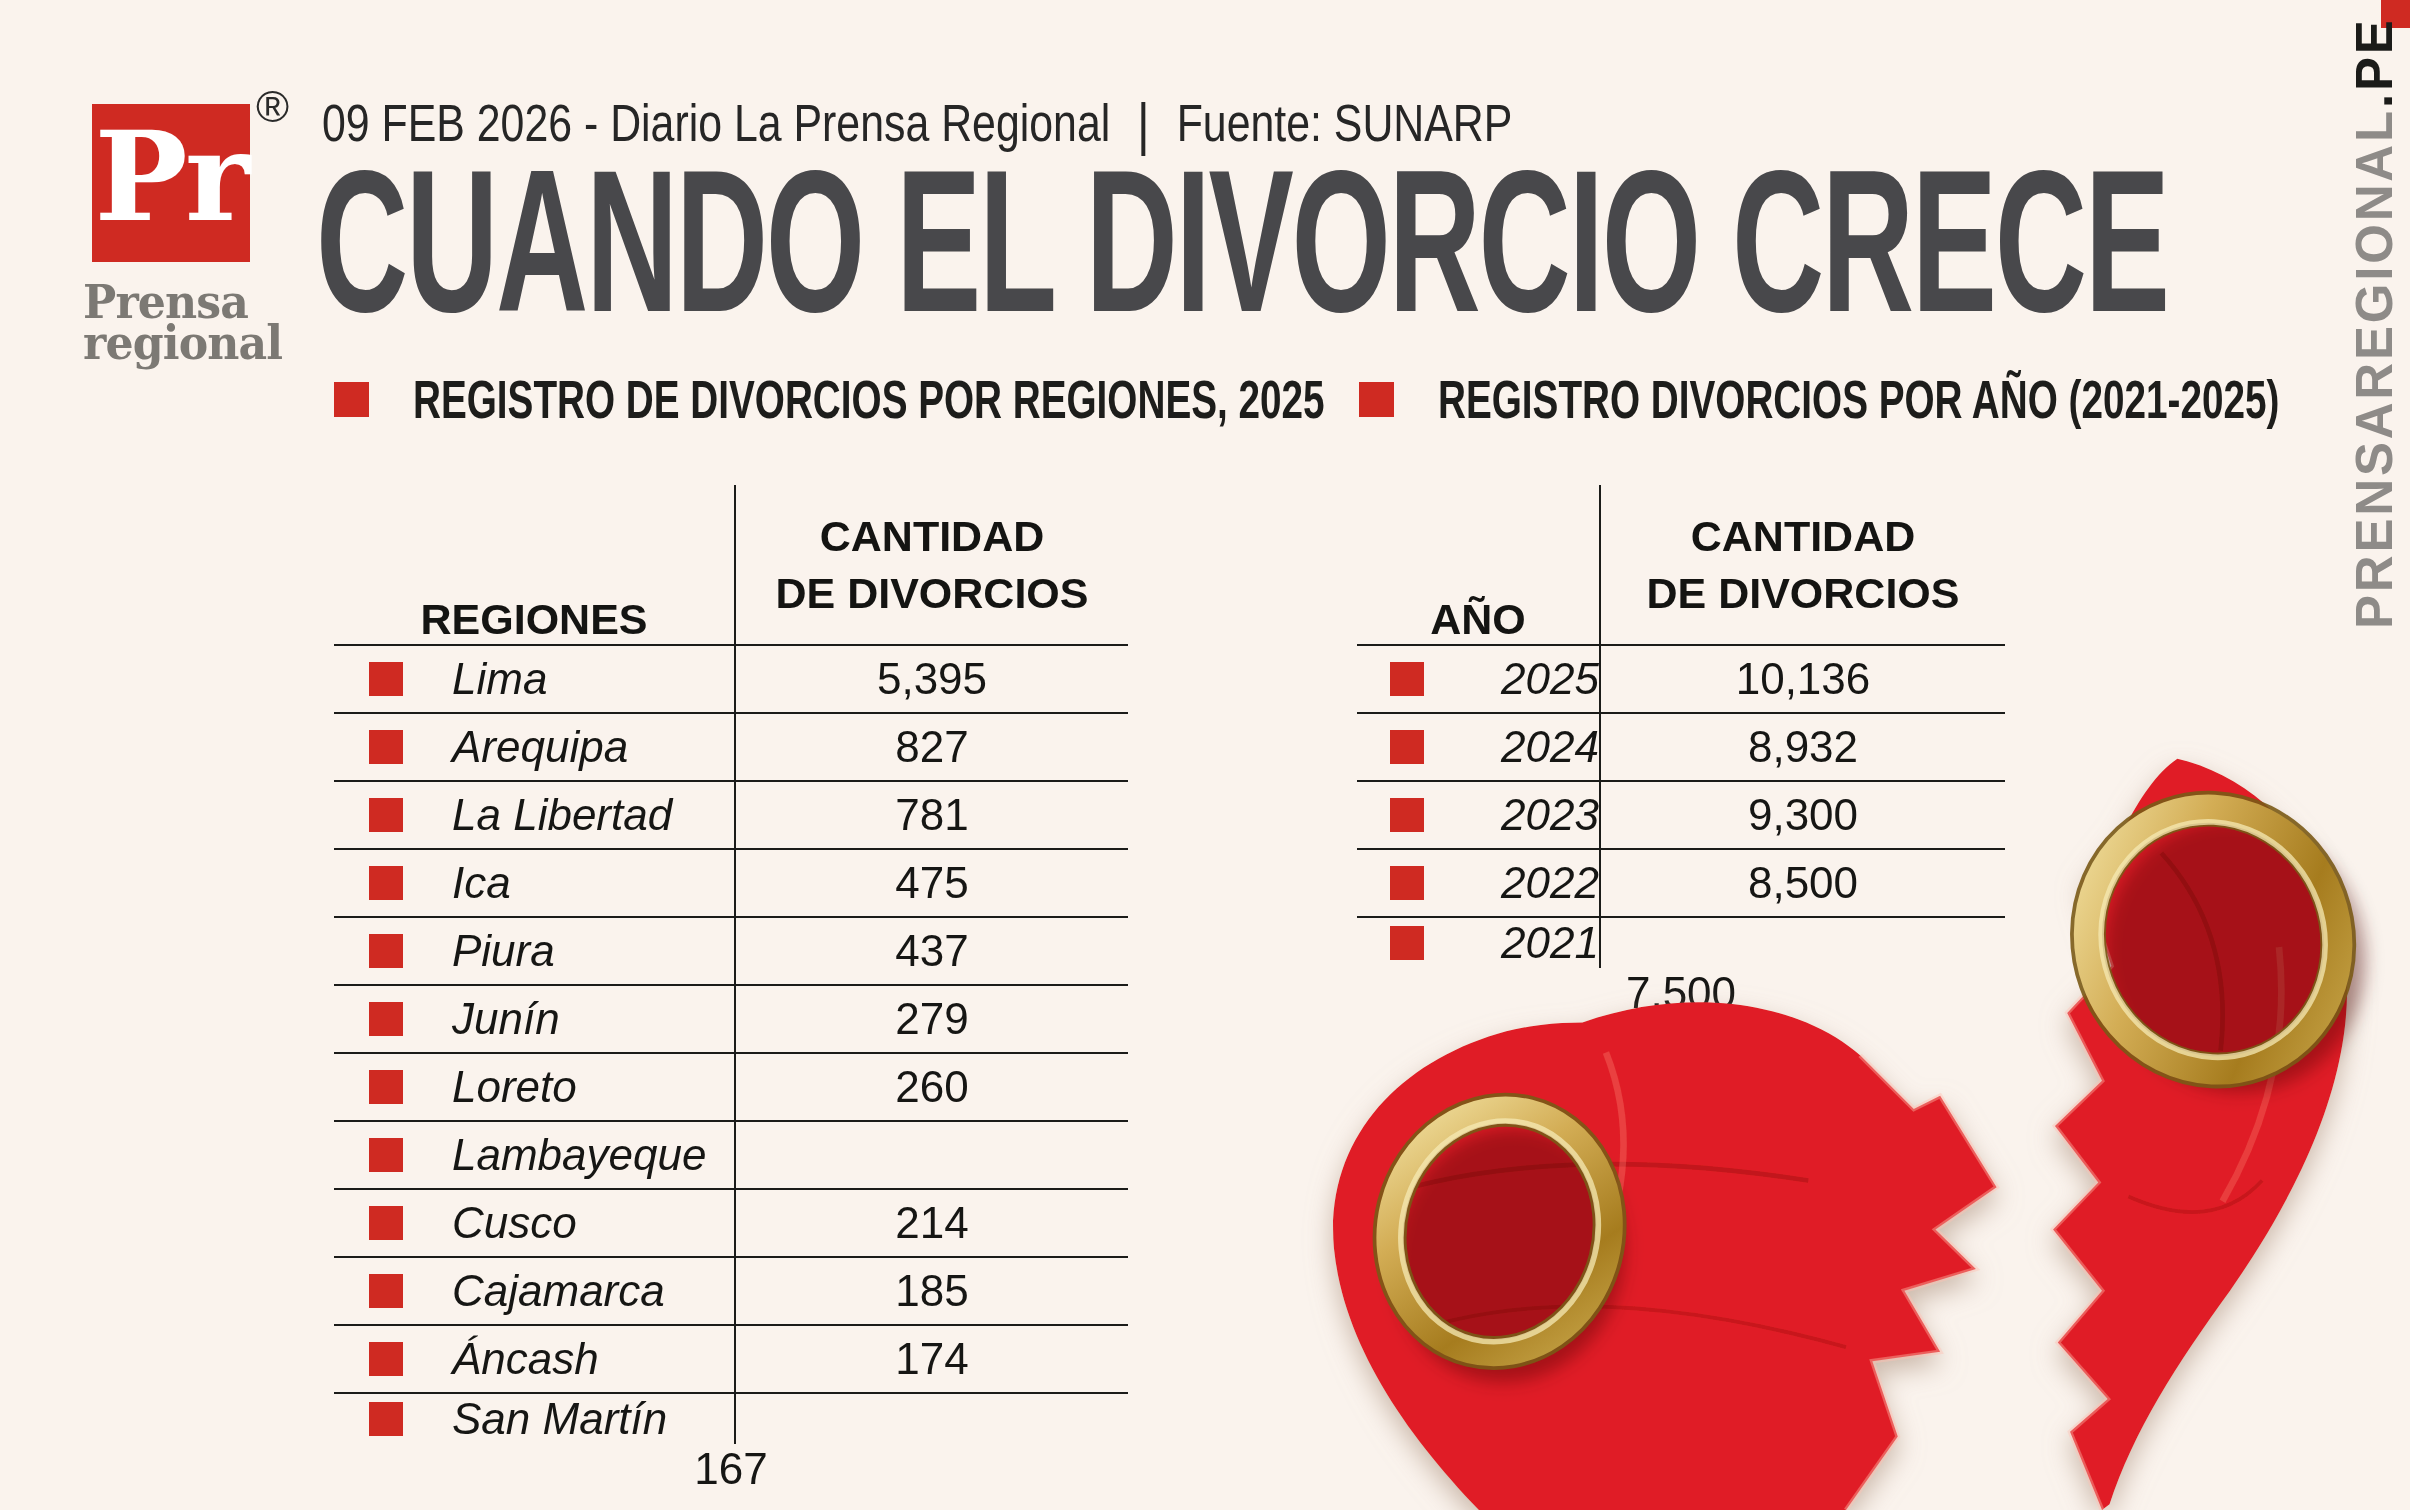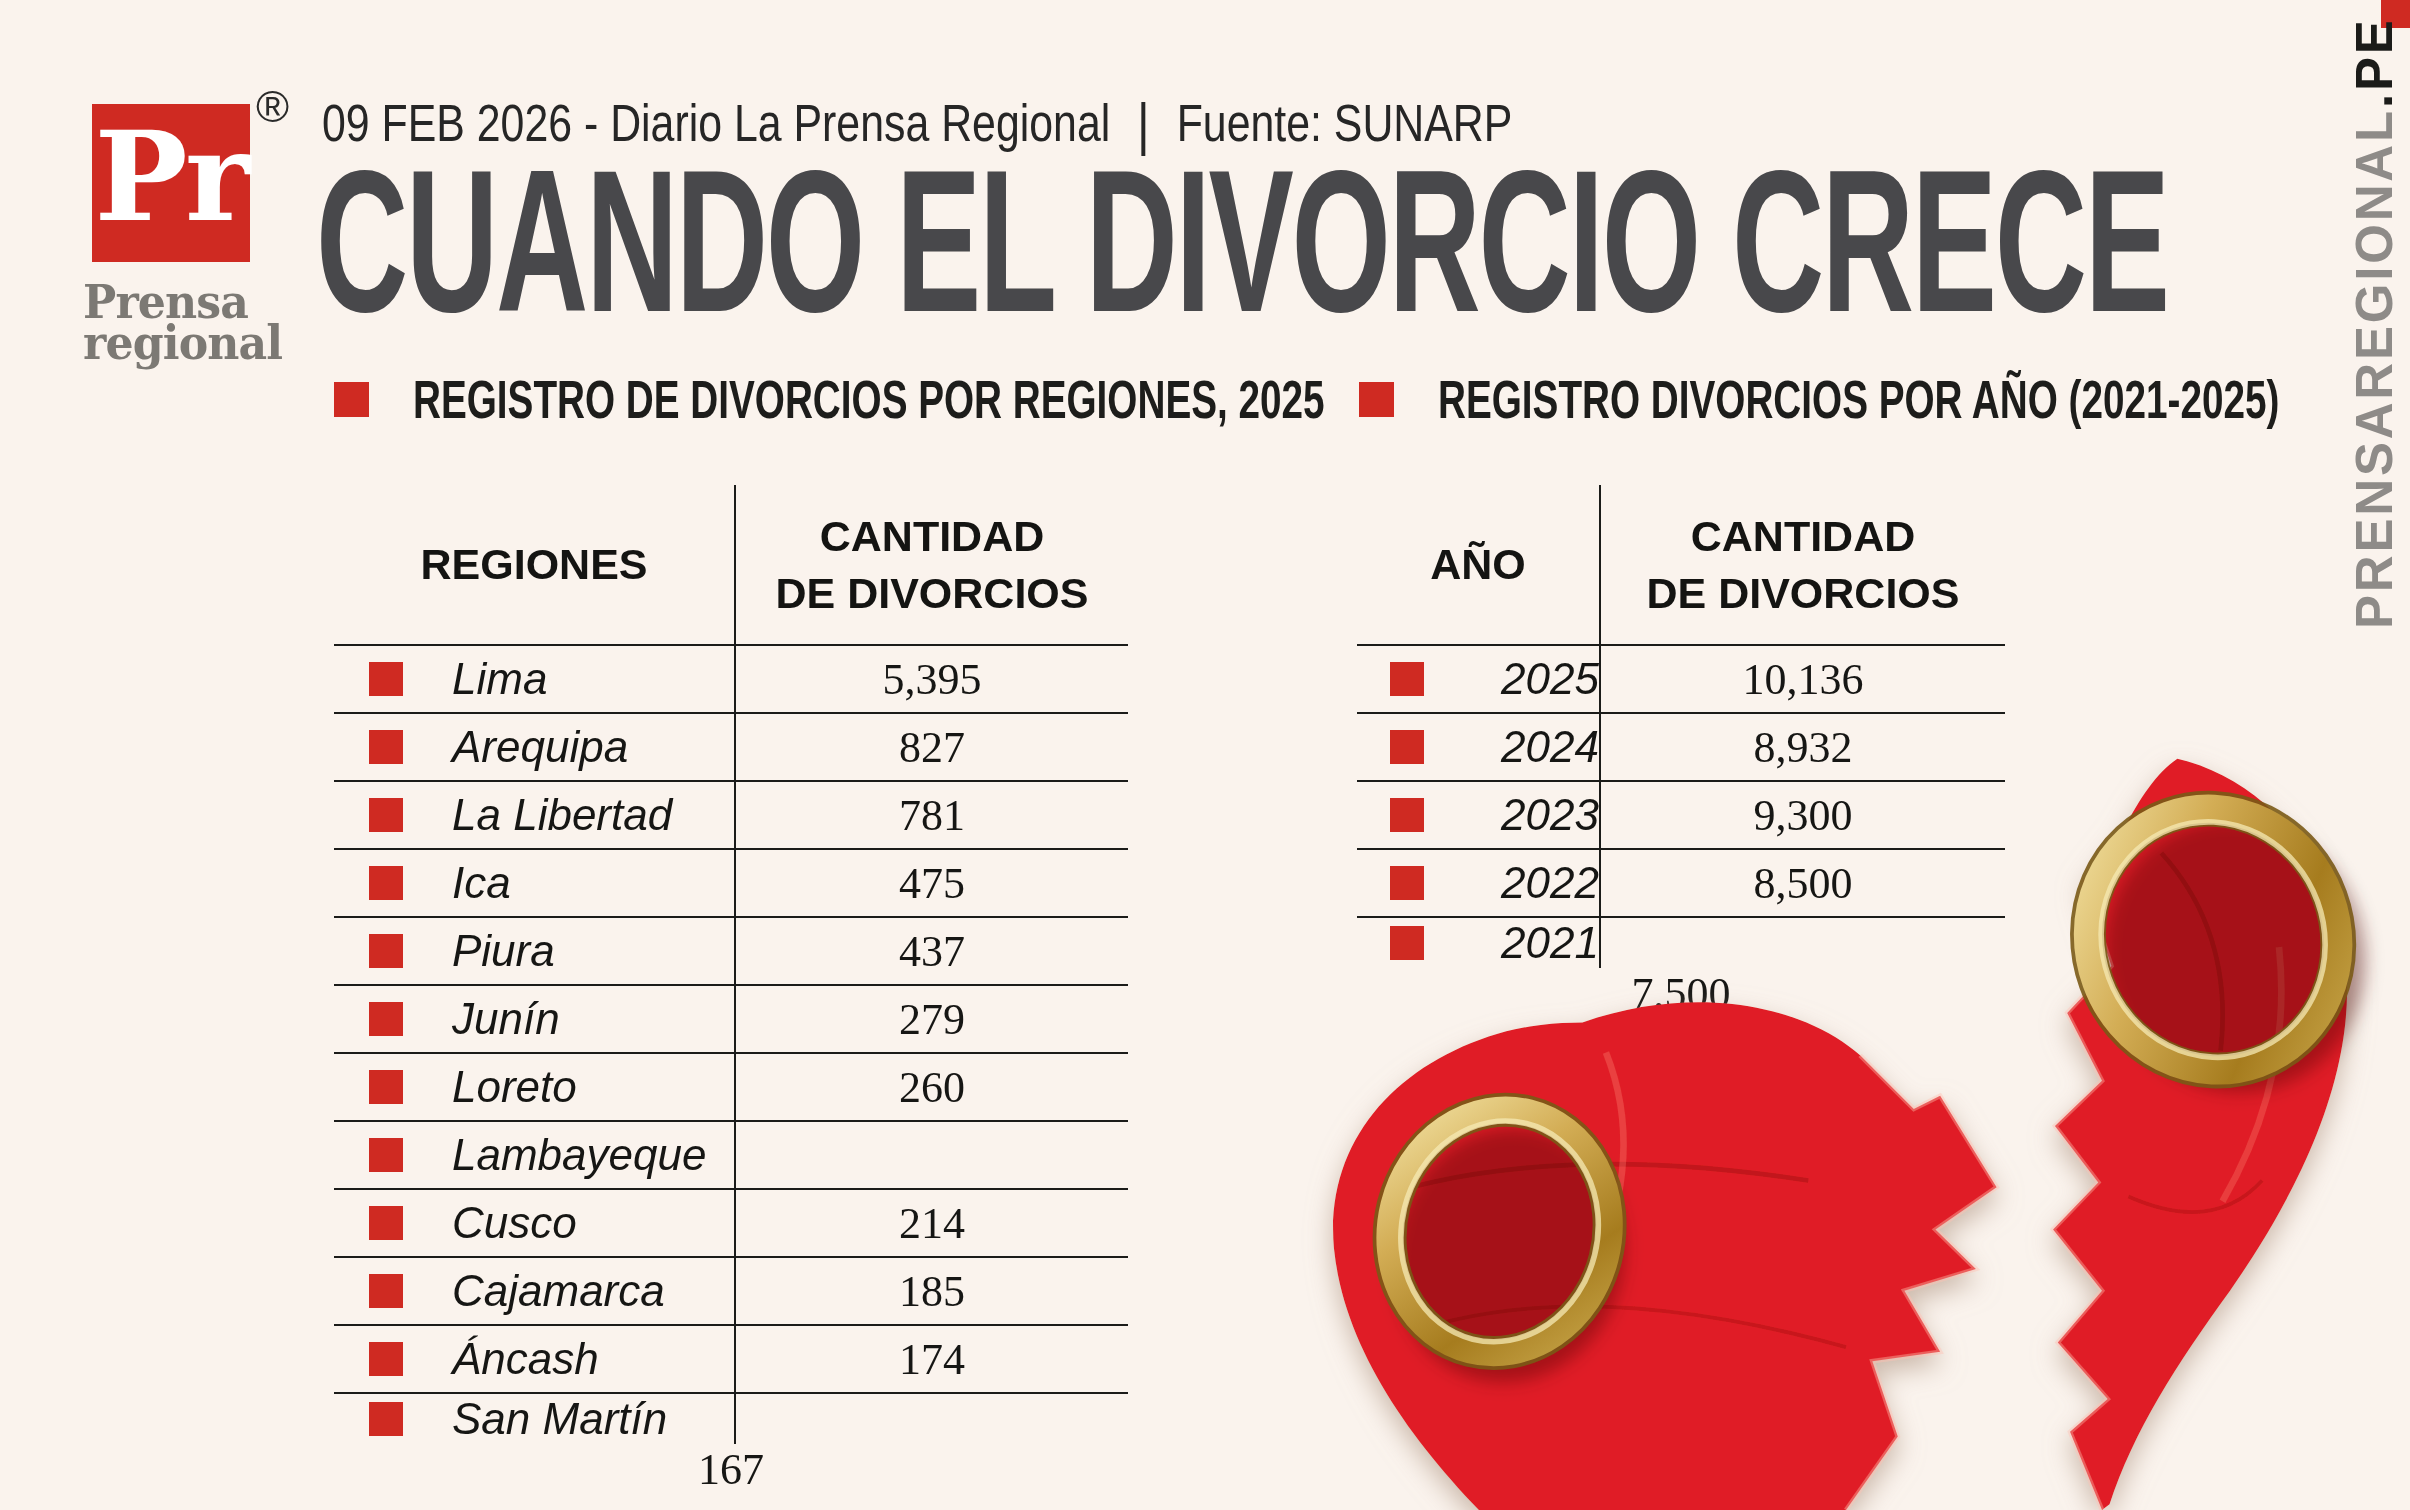--- a/index.html
+++ b/index.html
@@ -63,34 +63,34 @@
   .bullet{width:35px;height:35px;background:var(--accent-red);flex:0 0 auto;}
   .sec-txt{
     font-size:53px;font-weight:600;color:#1d1d1b;white-space:nowrap;
     transform:scaleX(0.73);transform-origin:left center;letter-spacing:0px;
   }
   
   .dtable{position:absolute;}
   .dtable-left{left:334px;top:485px;width:794px;}
   .dtable-right{left:1357px;top:485px;width:648px;}
   .thead{display:flex;height:161px;border-bottom:2.8px solid #1b1b19;}
-  .thead .c1{display:flex;align-items:center;justify-content:center;border-right:2.8px solid #1b1b19;}
+  .thead .c1{display:flex;align-items:flex-end;justify-content:center;border-right:2.8px solid #1b1b19;}
   .dtable-left .c1{width:402px;}
   .dtable-right .c1{width:244px;}
   .thead .c2{flex:1;display:flex;flex-direction:column;align-items:center;justify-content:center;line-height:57px;}
   .th-txt{font-size:43px;font-weight:bold;color:#141412;text-align:center;}
   .trow{display:flex;height:68px;border-bottom:2.8px solid #1b1b19;}
   .trow:last-child{border-bottom:none;flex-direction:column;}
   .trow .c1{display:flex;align-items:center;border-right:2.8px solid #1b1b19;height:100%;}
   .trow .c1 .bullet{width:34px;height:34px;}
   .dtable-left .trow .bullet{margin-left:35px;}
   .dtable-right .trow .bullet{margin-left:33px;}
   .row-name{font-size:44px;color:#161614;margin-left:49px;white-space:nowrap;font-style:italic;}
   .dtable-right .row-name{margin-left:8px;flex:1;text-align:right;}
-  .trow .c2{flex:1;display:flex;align-items:center;justify-content:center;font-size:44px;color:#161614;font-family:Liberation Serif, serif;}
+  .trow .c2{flex:1;display:flex;align-items:center;justify-content:center;font-size:44px;color:#161614;}
   
   .heart-wrap{position:absolute;left:1281px;top:740px;width:1130px;height:770px;}
   .heart-wrap svg{display:block;width:100%;height:100%;}
 </style>
 </head>
 <body>
 
 <div class="canvas">
 
   <div class="corner-square"></div>

